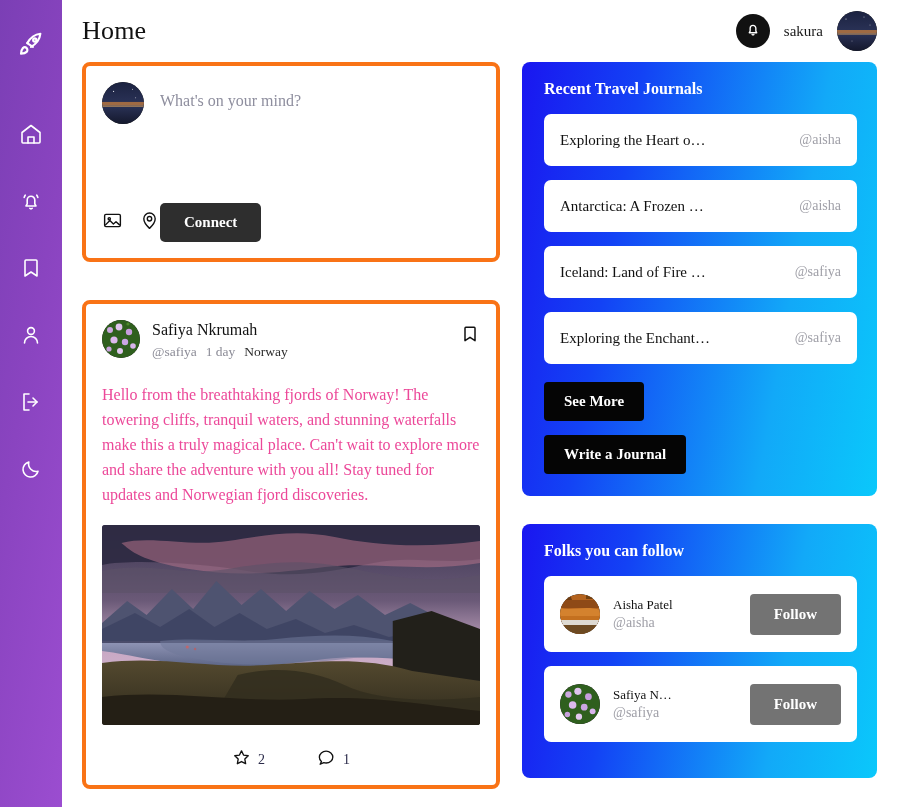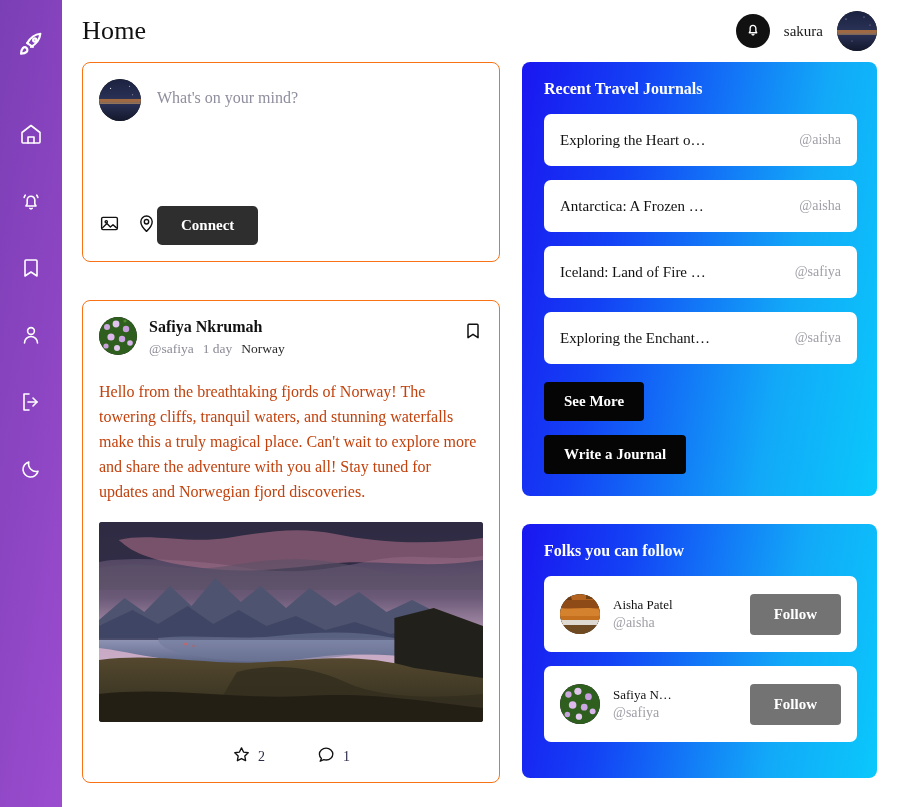--- a/index.html
+++ b/index.html
@@ -43,47 +43,47 @@
   .username { font-size: 15px; color: #1a1a1a; }
   .avatar { border-radius: 50%; overflow: hidden; flex: 0 0 auto; background:#222; }
   .avatar svg { display:block; }
 
   .columns { display: flex; padding: 0 30px 0 20px; gap: 22px; align-items: flex-start; }
   .col-left { width: 418px; flex: 0 0 418px; }
   .col-right { width: 355px; flex: 0 0 355px; }
 
   
   .card {
-    background: #fff; border: 1px solid #f97316; border-radius: 8px;
+    background: #fff; border: 4px solid #f97316; border-radius: 8px;
   }
   .composer { padding: 16px 18px 16px 16px; height: 200px; display:flex; flex-direction:column; }
   .composer-top { display: flex; align-items: flex-start; gap: 16px; }
   .composer-ph { font-size: 16px; color: #8e8e9e; padding-top: 10px; }
   .composer-bottom {
     margin-top: auto; display: flex; align-items: center; justify-content: flex-start;
   }
   .composer-tools { display: flex; gap: 16px; align-items: center; }
   .tool-btn { cursor: pointer; display:flex; }
   .btn-dark {
     background: #2e2e2e; color: #fff; border: none; border-radius: 5px;
     padding: 11px 24px; font-size: 15px; cursor: pointer;
     font-family: "Liberation Serif", serif; font-weight: 700;
   }
 
   
   .post { margin-top: 38px; padding: 16px 16px 0 16px; }
   .post-head { display: flex; align-items: flex-start; gap: 12px; }
   .post-ident { flex: 1; }
-  .post-author { font-size: 16px; color: #111; line-height: 1.3; font-weight: bold; }
+  .post-author { font-size: 16px; color: #111; line-height: 1.3; }
   .post-meta { display: flex; gap: 9px; margin-top: 3px; align-items: baseline; }
   .meta-muted { font-size: 13.5px; color: #8b8b96; }
   .meta-strong { font-size: 13.5px; color: #2a2a2a; }
   .bookmark-btn { cursor: pointer; padding-top: 4px; }
   .post-body {
-    margin-top: 22px; font-size: 16px; line-height: 25px; color: #c2410c;
+    margin-top: 22px; font-size: 16px; line-height: 25px; color: #ec4899;
   }
   .post-image { margin-top: 18px; border-radius: 3px; overflow: hidden; height: 200px; }
   .post-image svg { display:block; width:100%; height:200px; }
   .post-foot {
     height: 50px; display: flex; align-items: center; justify-content: center; gap: 52px;
     margin-top: 10px;
   }
   .react { display: flex; align-items: center; gap: 7px; cursor: pointer; }
   .react-count { font-size: 14px; color: #2b2b4a; }
 

